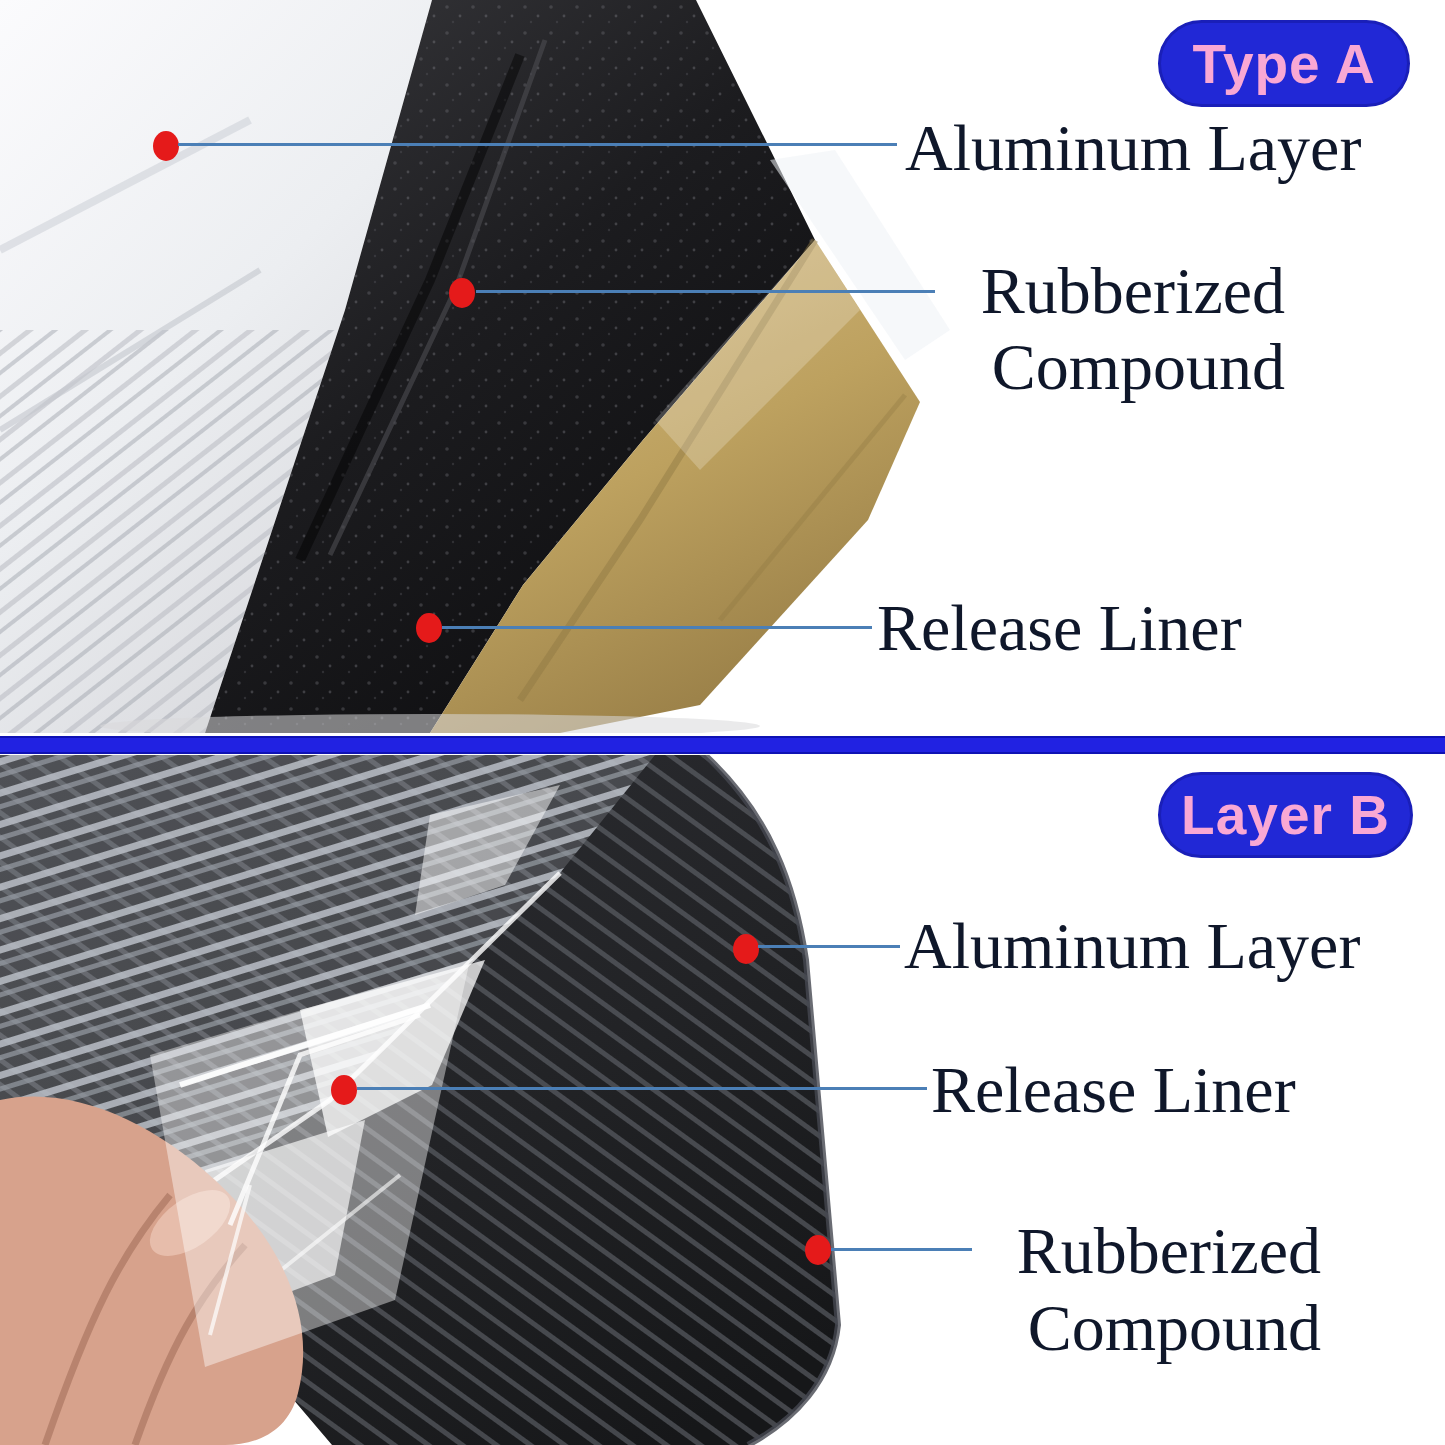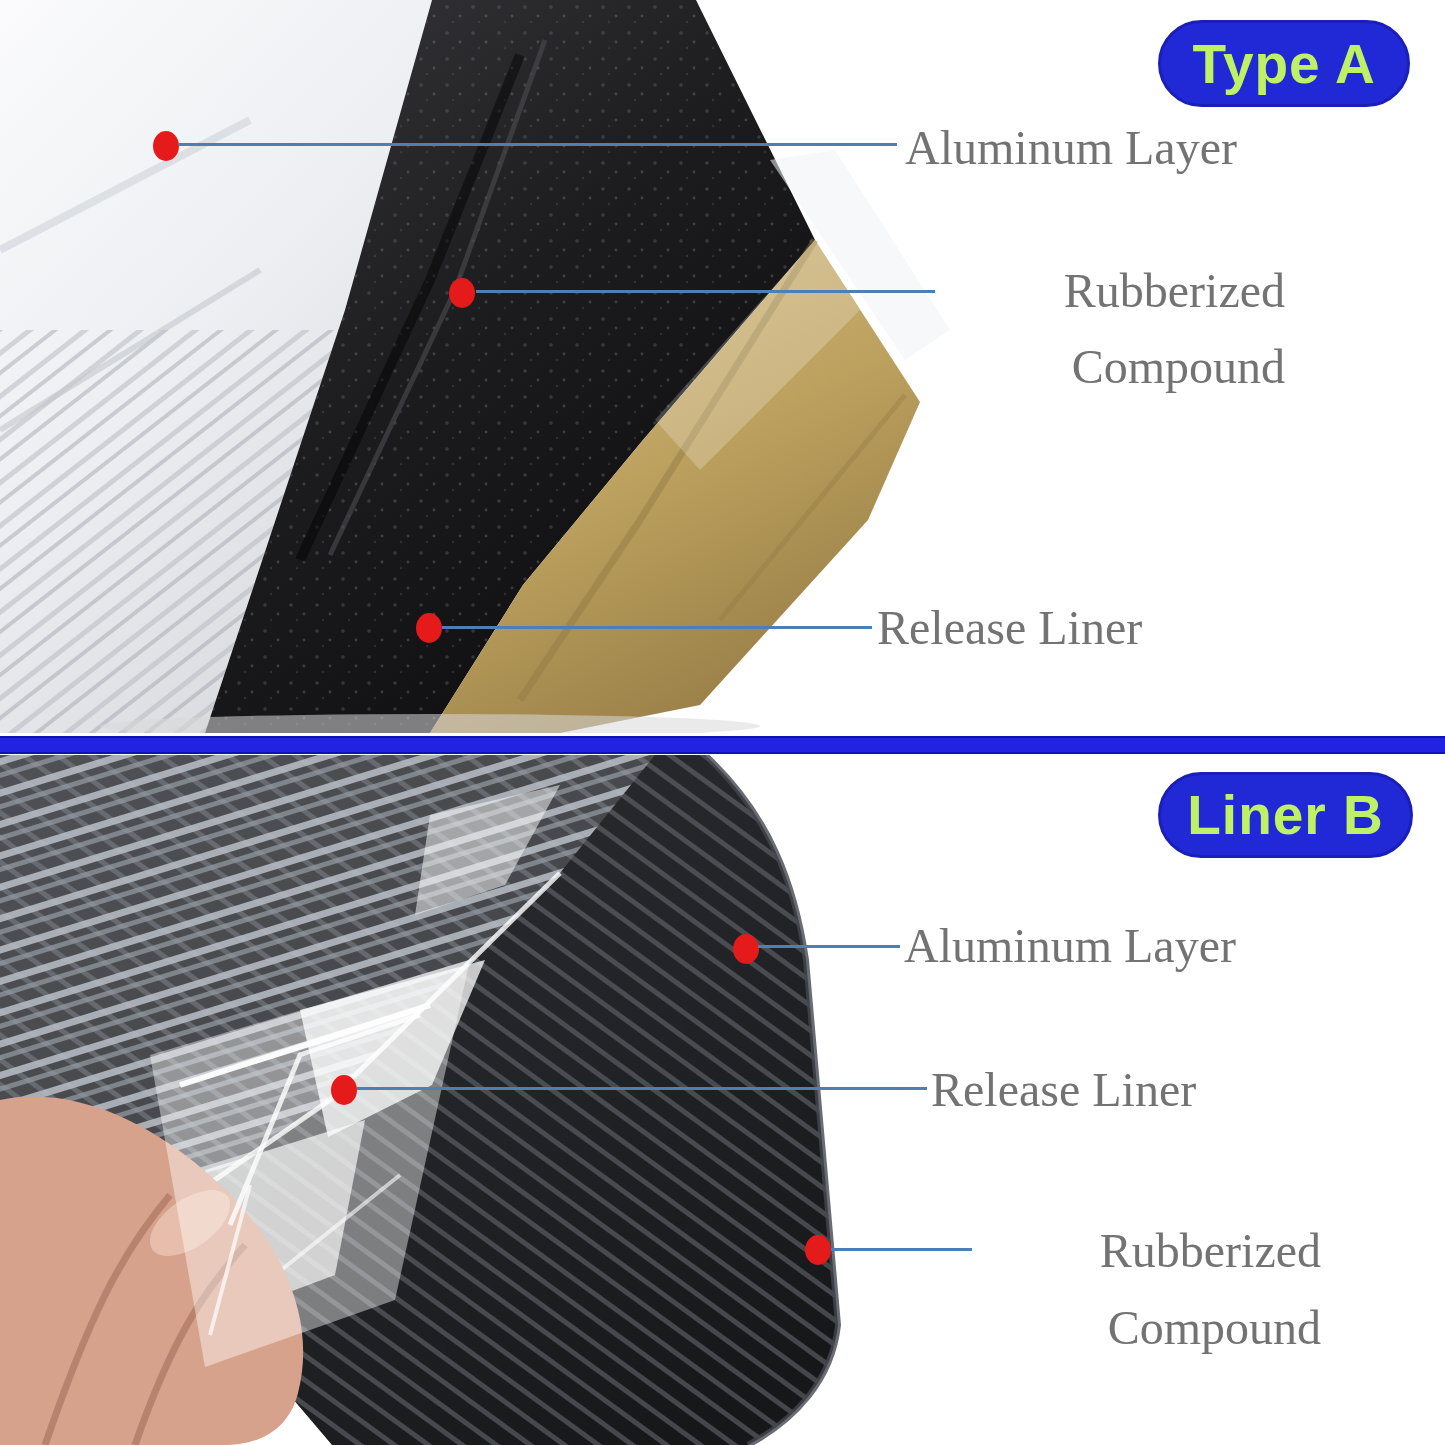--- a/index.html
+++ b/index.html
@@ -9,41 +9,41 @@
   }
   .photo{position:absolute;left:0;}
   .photo-a{top:0;}
   .photo-b{top:755px;}
   .divider{
     position:absolute;left:0;top:736px;width:1445px;height:18px;box-sizing:border-box;
     background:#2122e2;border-top:2px solid #0f12b4;border-bottom:2px solid #0f12b4;
   }
   .badge{
     position:absolute;display:flex;align-items:center;justify-content:center;
-    background:#2128d6;color:#bef264;font-family:"Liberation Sans", sans-serif;
+    background:#2128d6;color:#f9a8d4;font-family:"Liberation Sans", sans-serif;
     font-weight:bold;font-size:55px;letter-spacing:1px;border:3px solid #1a1fb8;box-sizing:border-box;
   }
   .badge-a{left:1158px;top:20px;width:252px;height:87px;border-radius:44px;}
   .badge-b{left:1158px;top:772px;width:255px;height:86px;border-radius:43px;}
   .dot{position:absolute;width:26px;height:30px;border-radius:50%;background:#e51a1a;}
   .dot-a1{left:153px;top:131px;}
   .dot-a2{left:449px;top:278px;}
   .dot-a3{left:416px;top:613px;}
   .dot-b1{left:733px;top:934px;}
   .dot-b2{left:331px;top:1075px;}
   .dot-b3{left:805px;top:1235px;}
   .leader{position:absolute;height:3px;background:#4b7fb6;}
   .line-a1{left:178px;top:143px;width:719px;}
   .line-a2{left:476px;top:290px;width:459px;}
   .line-a3{left:442px;top:626px;width:430px;}
   .line-b1{left:758px;top:945px;width:142px;}
   .line-b2{left:357px;top:1087px;width:570px;}
   .line-b3{left:831px;top:1248px;width:141px;}
   .label{
-    position:absolute;color:#737373;font-size:48px;line-height:62px;white-space:nowrap;
+    position:absolute;color:#0f172a;font-size:66px;line-height:62px;white-space:nowrap;
   }
   .label-2line{text-align:right;width:400px;line-height:76px;white-space:normal;}
   .label-alum-a{left:905px;top:117px;}
   .label-rub-a{left:885px;top:253px;}
   .label-rel-a{left:877px;top:597px;}
   .label-alum-b{left:904px;top:915px;}
   .label-rel-b{left:931px;top:1059px;}
   .label-rub-b{left:921px;top:1212px;line-height:77px;}
 </style>
 </head>
@@ -149,21 +149,21 @@
 
     <path d="M150,300 L470,205 L395,545 L205,612 Z" fill="#ffffff" opacity="0.42"></path>
     <path d="M180,330 L430,250" stroke="#ffffff" stroke-width="6" opacity="0.9" fill="none"></path>
     <path d="M230,470 L300,300 L420,260" stroke="#ffffff" stroke-width="5" opacity="0.8" fill="none"></path>
     <path d="M210,580 L250,430" stroke="#ffffff" stroke-width="4" opacity="0.7" fill="none"></path>
   </svg>
 
   <div class="divider"></div>
 
   <div class="badge badge-a">Type A</div>
-  <div class="badge badge-b">Liner B</div>
+  <div class="badge badge-b">Layer B</div>
 
   <div class="dot dot-a1"></div>
   <div class="leader line-a1"></div>
   <div class="label label-alum-a">Aluminum Layer</div>
 
   <div class="dot dot-a2"></div>
   <div class="leader line-a2"></div>
   <div class="label label-2line label-rub-a">
     <div>Rubberized</div>
     <div>Compound</div>

